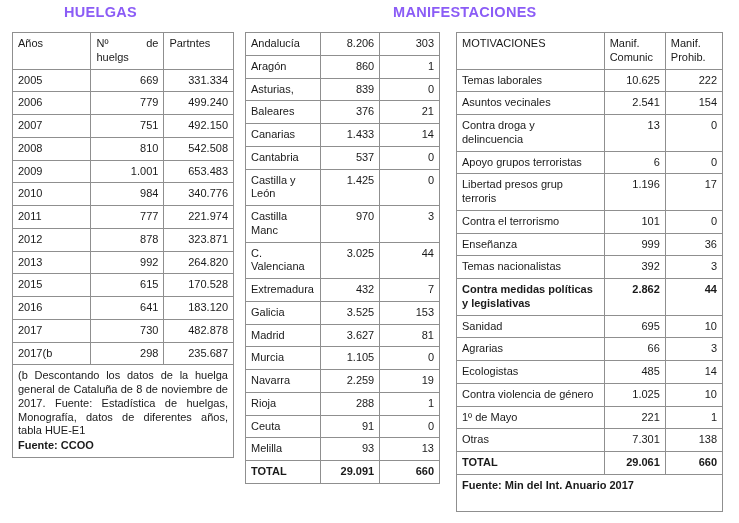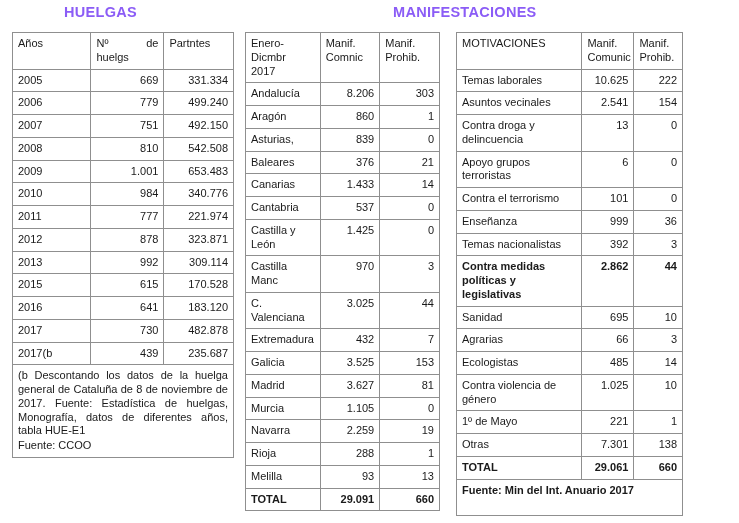--- a/index.html
+++ b/index.html
@@ -35,21 +35,21 @@
   #title-huelgas { left: 64px; top: 4px; }
   #title-manifestaciones { left: 357px; top: 4px; margin-left: 36px; }
 
   
   .tbl-wrap {
     position: absolute;
     box-sizing: border-box;
   }
   #tbl-huelgas        { left: 12px;  top: 32px; width: 222px; }
   #tbl-comunidades    { left: 245px; top: 32px; width: 195px; }
-  #tbl-motivaciones   { left: 456px; top: 32px; width: 227px; }
+  #tbl-motivaciones   { left: 456px; top: 32px; width: 267px; }
 
   table.grid {
     border-collapse: collapse;
     width: 100%;
     table-layout: fixed;
   }
   table.grid td {
     border: 1px solid #8f8f8f;
     font-size: 11px;
     line-height: 1.25;
@@ -79,21 +79,21 @@
 
   
   td.note {
     font-size: 10.5px;
     line-height: 1.45;
     text-align: justify;
     padding: 4px 6px 18px 6px;
     margin-left: 8px;
   }
   td.note .src {
-    font-weight: normal;
+    font-weight: bold;
     display: block;
     margin-top: 1px;
     text-align: left;
   }
   td.srcline {
     font-size: 10.5px;
     font-weight: bold;
     padding: 4px 6px 5px 6px;
   }
   td.srcline.pad { padding-bottom: 18px; }
@@ -179,71 +179,57 @@
             <td class="num">221.974</td>
           </tr>
           <tr>
             <td class="lbl"> 2012</td>
             <td class="num">878</td>
             <td class="num">323.871</td>
           </tr>
           <tr>
             <td class="lbl"> 2013</td>
             <td class="num">992</td>
-            <td class="num">309.114</td>
+            <td class="num">264.820</td>
           </tr>
           <tr>
             <td class="lbl"> 2015</td>
             <td class="num">615</td>
             <td class="num">170.528</td>
           </tr>
           <tr>
             <td class="lbl"> 2016</td>
             <td class="num">641</td>
             <td class="num">183.120</td>
           </tr>
           <tr>
             <td class="lbl"> 2017</td>
             <td class="num">730</td>
             <td class="num">482.878</td>
           </tr>
           <tr>
             <td class="lbl"> 2017(b</td>
-            <td class="num">439</td>
+            <td class="num">298</td>
             <td class="num">235.687</td>
           </tr>
           <tr>
             <td class="note" colspan="3"><span>(b Descontando los datos de la huelga general de Cataluña de 8 de noviembre de 2017. Fuente: Estadística de huelgas, Monografía, datos de diferentes años, tabla HUE-E1</span><span class="src">Fuente: CCOO</span></td>
           </tr>
         </tbody>
     </table>
   </div>
 
   <div class="tbl-wrap" id="tbl-comunidades">
     <table class="grid">
       <colgroup>
         <col class="c-c1">
           <col class="c-c2">
           <col class="c-c3">
       </colgroup>
       <tbody id="comunidades-body">
-        <tr>
-          <td class="lbl">
-            <span>Enero-Dicmbr</span>
-            <span class="hdr-line2">2017</span>
-          </td>
-          <td class="lbl">
-            <span>Manif.</span>
-            <span class="hdr-line2">Comnic</span>
-          </td>
-          <td class="lbl">
-            <span>Manif.</span>
-            <span class="hdr-line2">Prohib.</span>
-          </td>
-        </tr>
       <tr>
             <td class="lbl">Andalucía</td>
             <td class="num">8.206</td>
             <td class="num">303</td>
           </tr>
           <tr>
             <td class="lbl">Aragón</td>
             <td class="num">860</td>
             <td class="num">1</td>
           </tr>
@@ -304,20 +290,25 @@
           </tr>
           <tr>
             <td class="lbl">Navarra</td>
             <td class="num">2.259</td>
             <td class="num">19</td>
           </tr>
           <tr>
             <td class="lbl">Rioja</td>
             <td class="num">288</td>
             <td class="num">1</td>
+          </tr>
+          <tr class="tall">
+            <td class="lbl">Ceuta</td>
+            <td class="num">91</td>
+            <td class="num">0</td>
           </tr>
           <tr>
             <td class="lbl">Melilla</td>
             <td class="num">93</td>
             <td class="num">13</td>
           </tr>
           <tr class="b">
             <td class="lbl b">TOTAL</td>
             <td class="num b">29.091</td>
             <td class="num b">660</td>
@@ -361,20 +352,25 @@
             <td class="lbl">Contra droga y delincuencia</td>
             <td class="num">13</td>
             <td class="num">0</td>
           </tr>
           <tr>
             <td class="lbl">Apoyo grupos terroristas</td>
             <td class="num">6</td>
             <td class="num">0</td>
           </tr>
           <tr>
+            <td class="lbl">Libertad presos grup terroris</td>
+            <td class="num">1.196</td>
+            <td class="num">17</td>
+          </tr>
+          <tr>
             <td class="lbl">Contra el terrorismo</td>
             <td class="num">101</td>
             <td class="num">0</td>
           </tr>
           <tr>
             <td class="lbl">Enseñanza</td>
             <td class="num">999</td>
             <td class="num">36</td>
           </tr>
           <tr>

